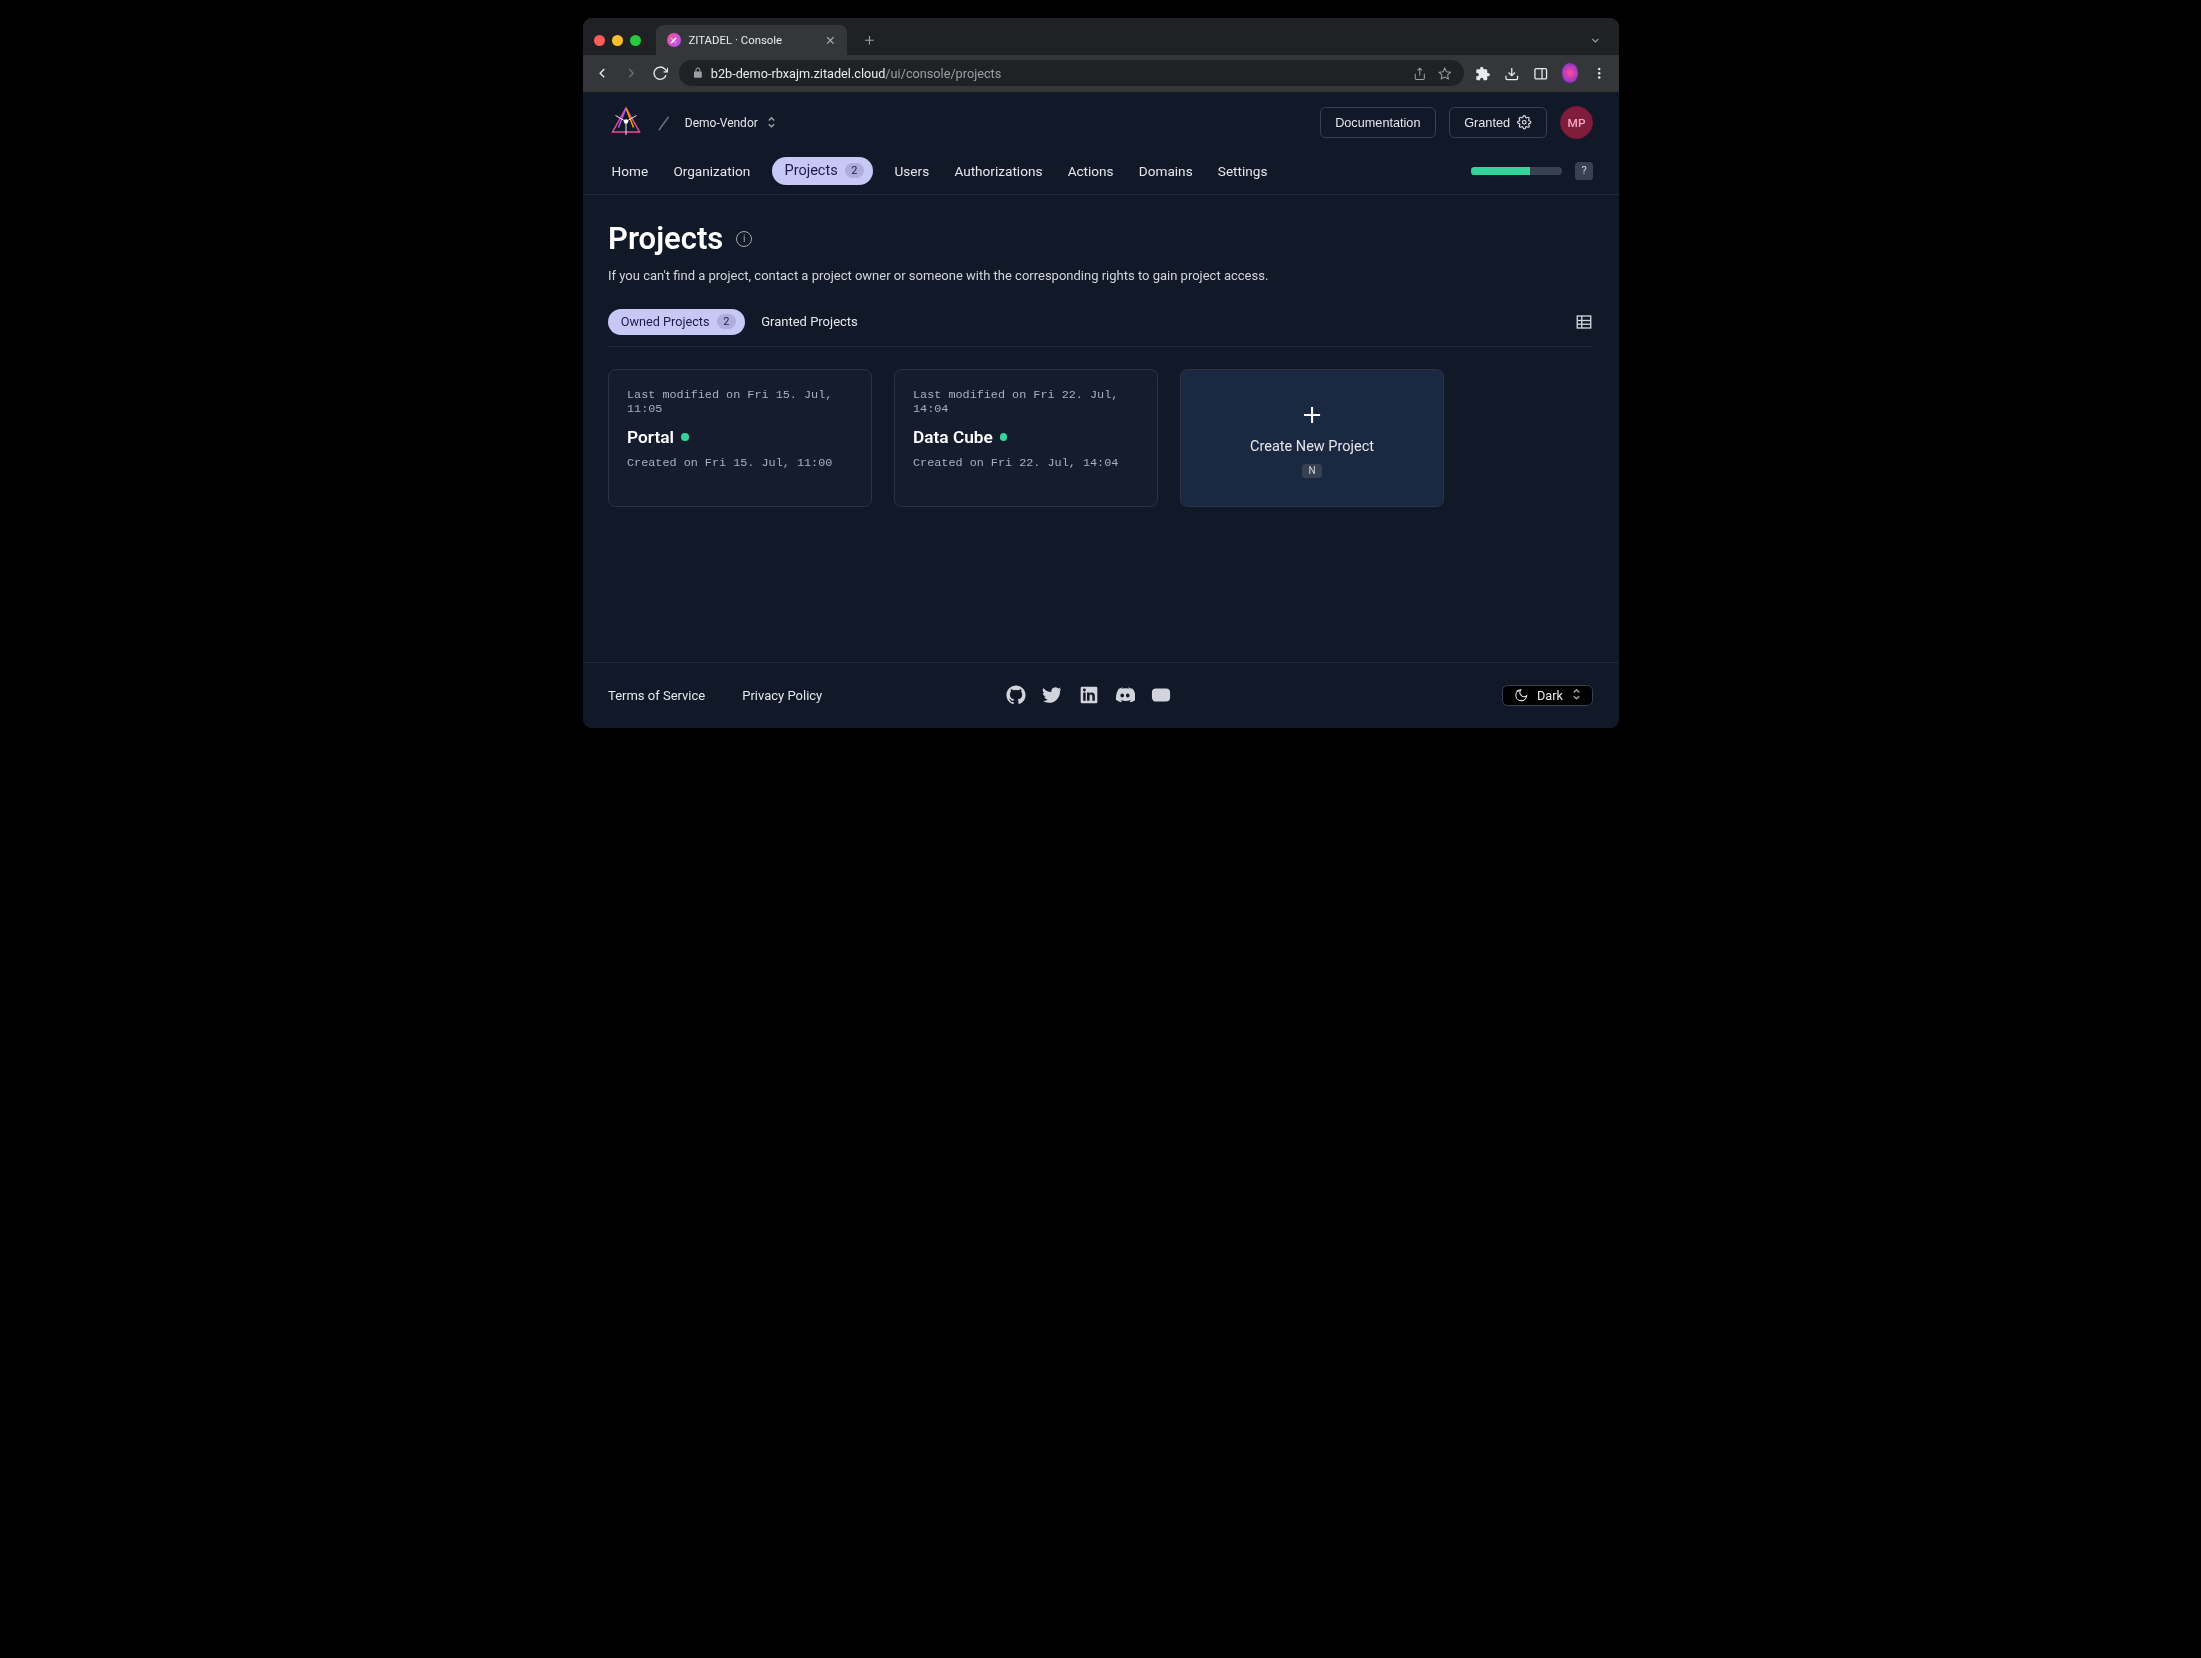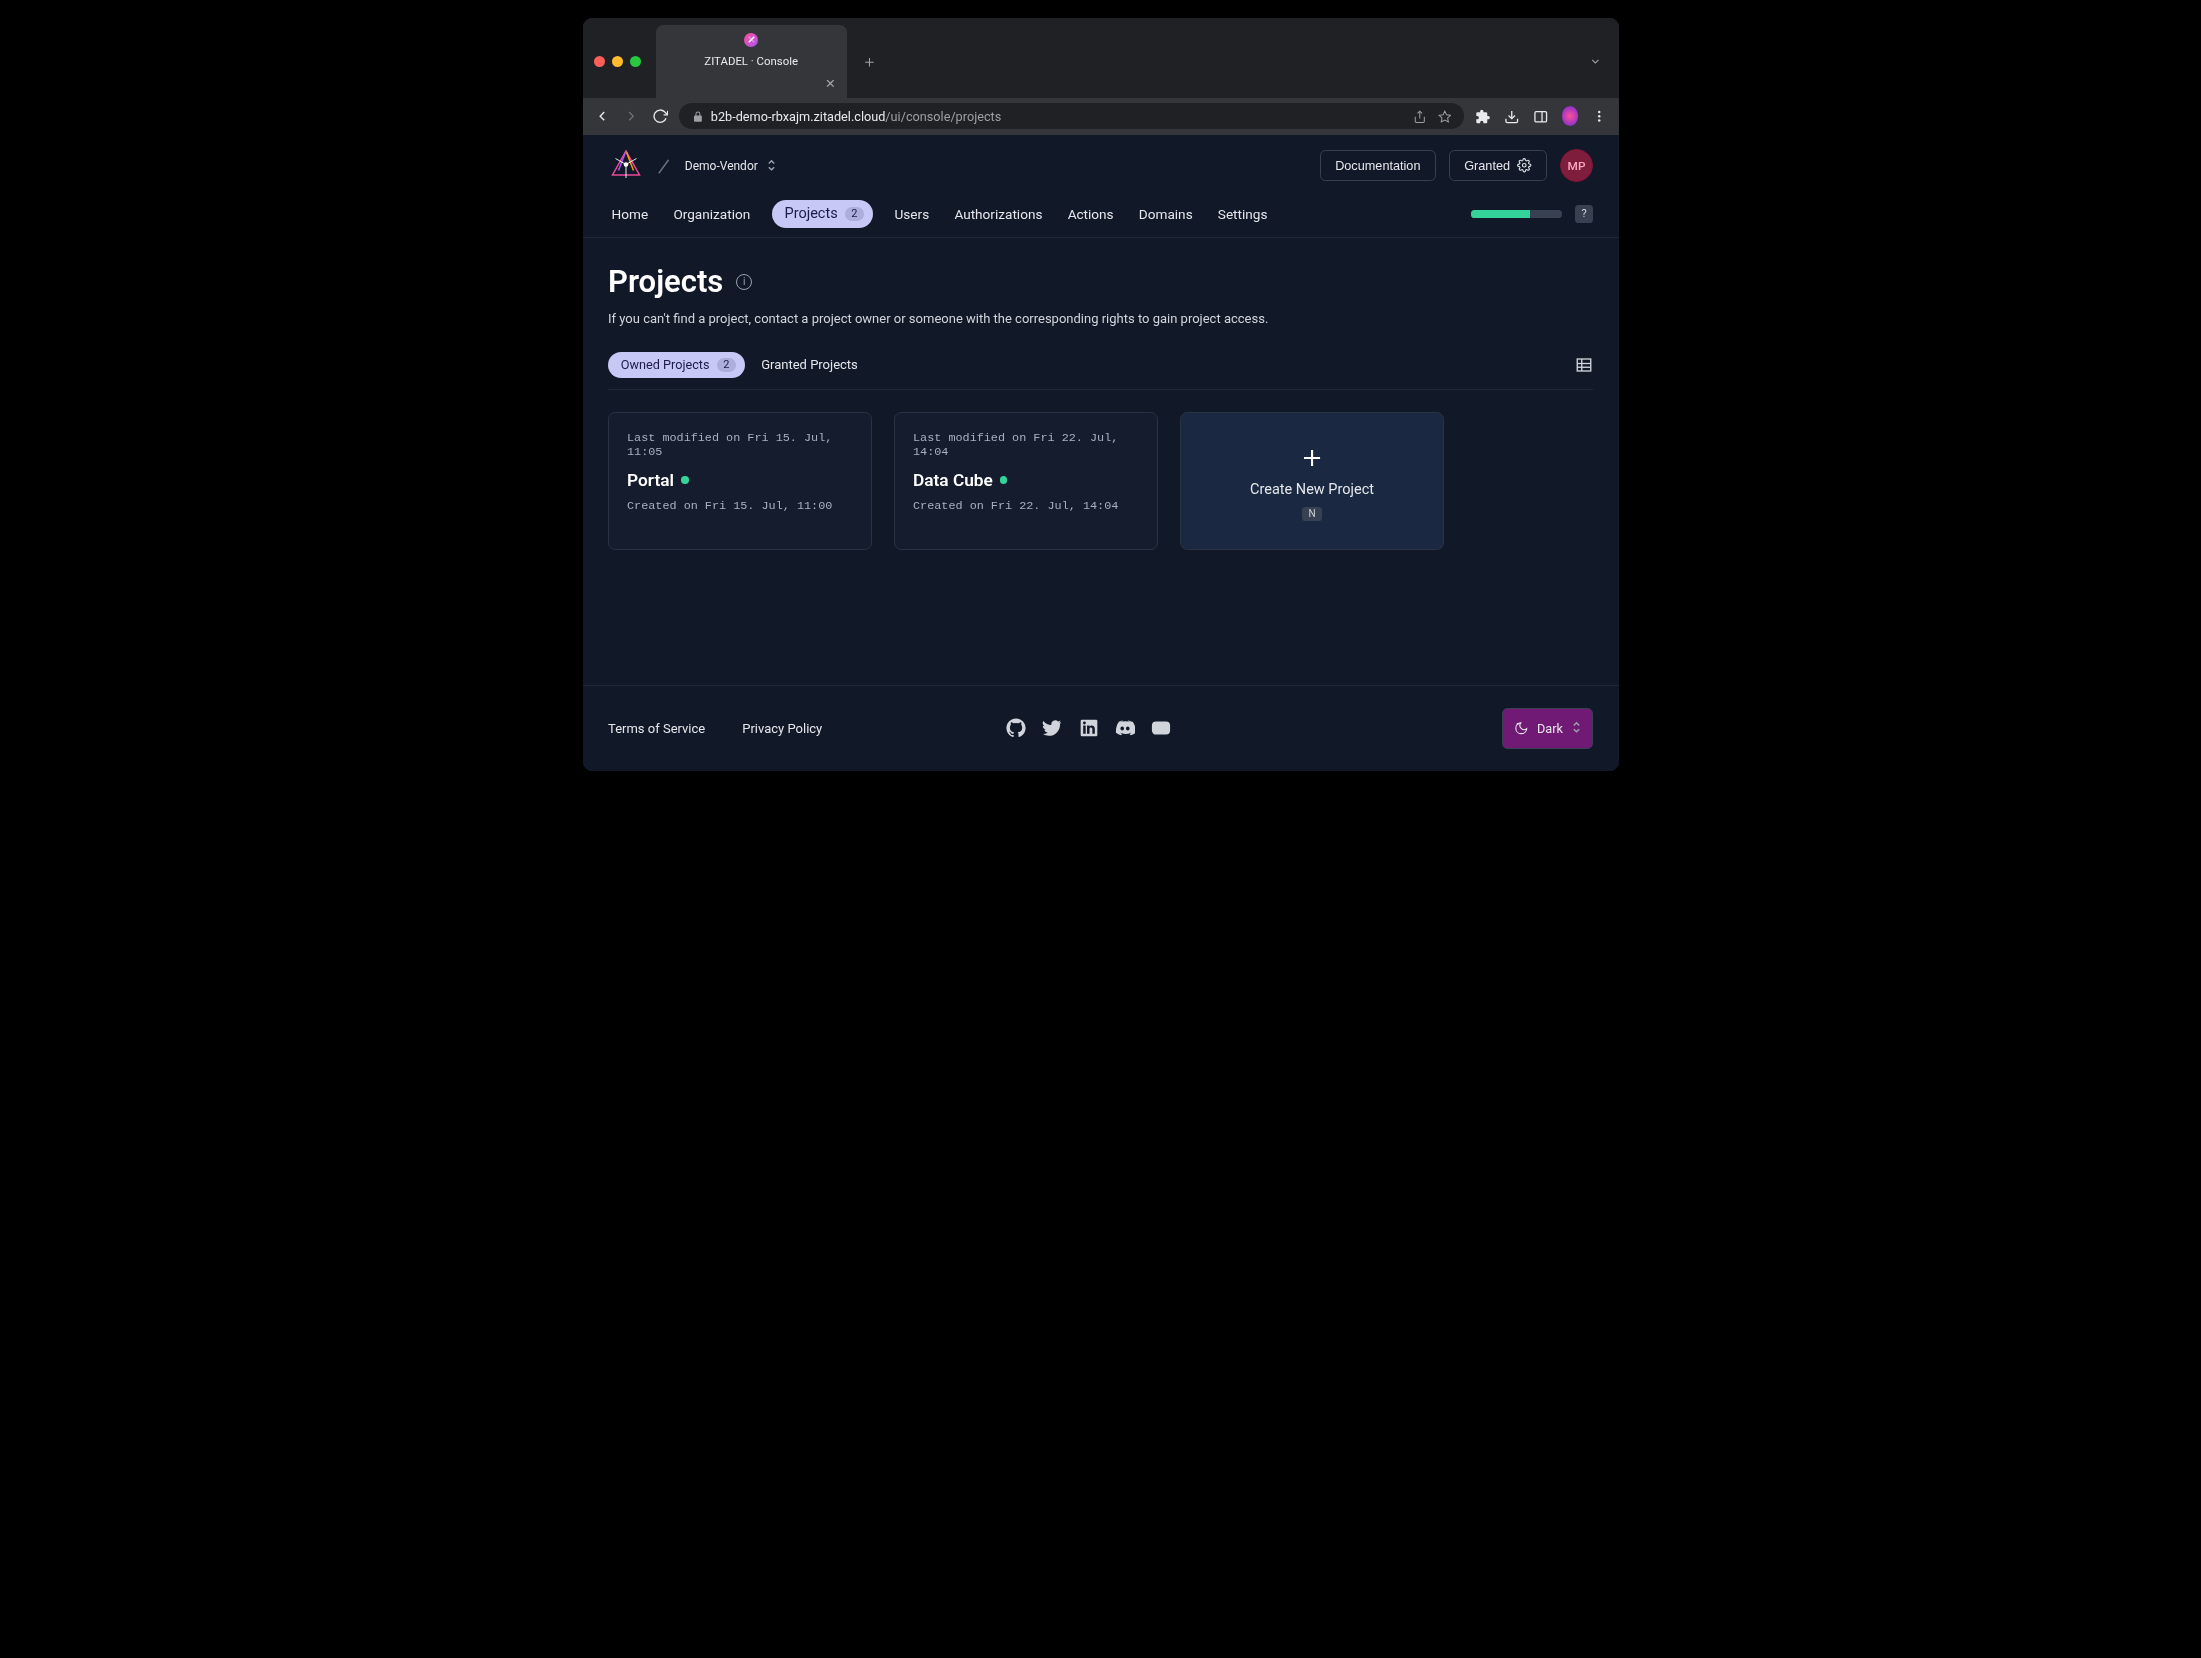--- a/index.html
+++ b/index.html
@@ -35,21 +35,20 @@
   .browser-tab {
     background: #35363a;
     border-radius: 7.3px 7.3px 0 0;
     padding: 7.3px 11px;
     display: flex;
     align-items: center;
     gap: 7.3px;
     color: #e8eaed;
     font-size: 11.4px;
     min-width: 191px;
-    flex-direction: column;
   }
   .tab-favicon {
     width: 14.5px; height: 14.5px; border-radius: 50%;
     background: linear-gradient(135deg,#ff4f9a,#a855f7);
     display:flex;align-items:center;justify-content:center;
   }
   .tab-close { margin-left: auto; color: #aaa; font-size: 12.7px; cursor:pointer; }
   .new-tab-btn { color:#9aa0a6; font-size:16.4px; padding:3.6px 7.3px; cursor:pointer; }
   .tab-overflow { margin-left:auto; color:#9aa0a6; padding-right:5.5px; }
   
@@ -141,22 +140,22 @@
   
   .footer {
     border-top:0.9px solid #1f2937; padding:22px 25.5px;
     display:flex; align-items:center; gap:37px;
   }
   .footer a { color:#e5e7eb; font-size:13px; text-decoration:none; cursor:pointer; }
   .social-row { margin:0 auto; display:flex; gap:16.4px; color:#d1d5db; }
   .social-row svg { width:20px; height:20px; fill:#d1d5db; }
   .theme-switch {
     margin-left:auto; border:0.9px solid #374151; border-radius:5.5px;
-    padding:12px 11px; display:flex; align-items:flex-start; gap:9px;
-    color:#e5e7eb; font-size:12.7px; cursor:pointer; background:#701a75;
+    padding:2px 11px; display:flex; align-items:flex-start; gap:9px;
+    color:#e5e7eb; font-size:12.7px; cursor:pointer; background:#000000;
   }
   svg { display:block; }
 </style>
 </head>
 <body>
 
 <div class="browser-window">
 
   <div class="tab-bar">
     <div class="traffic-lights">

